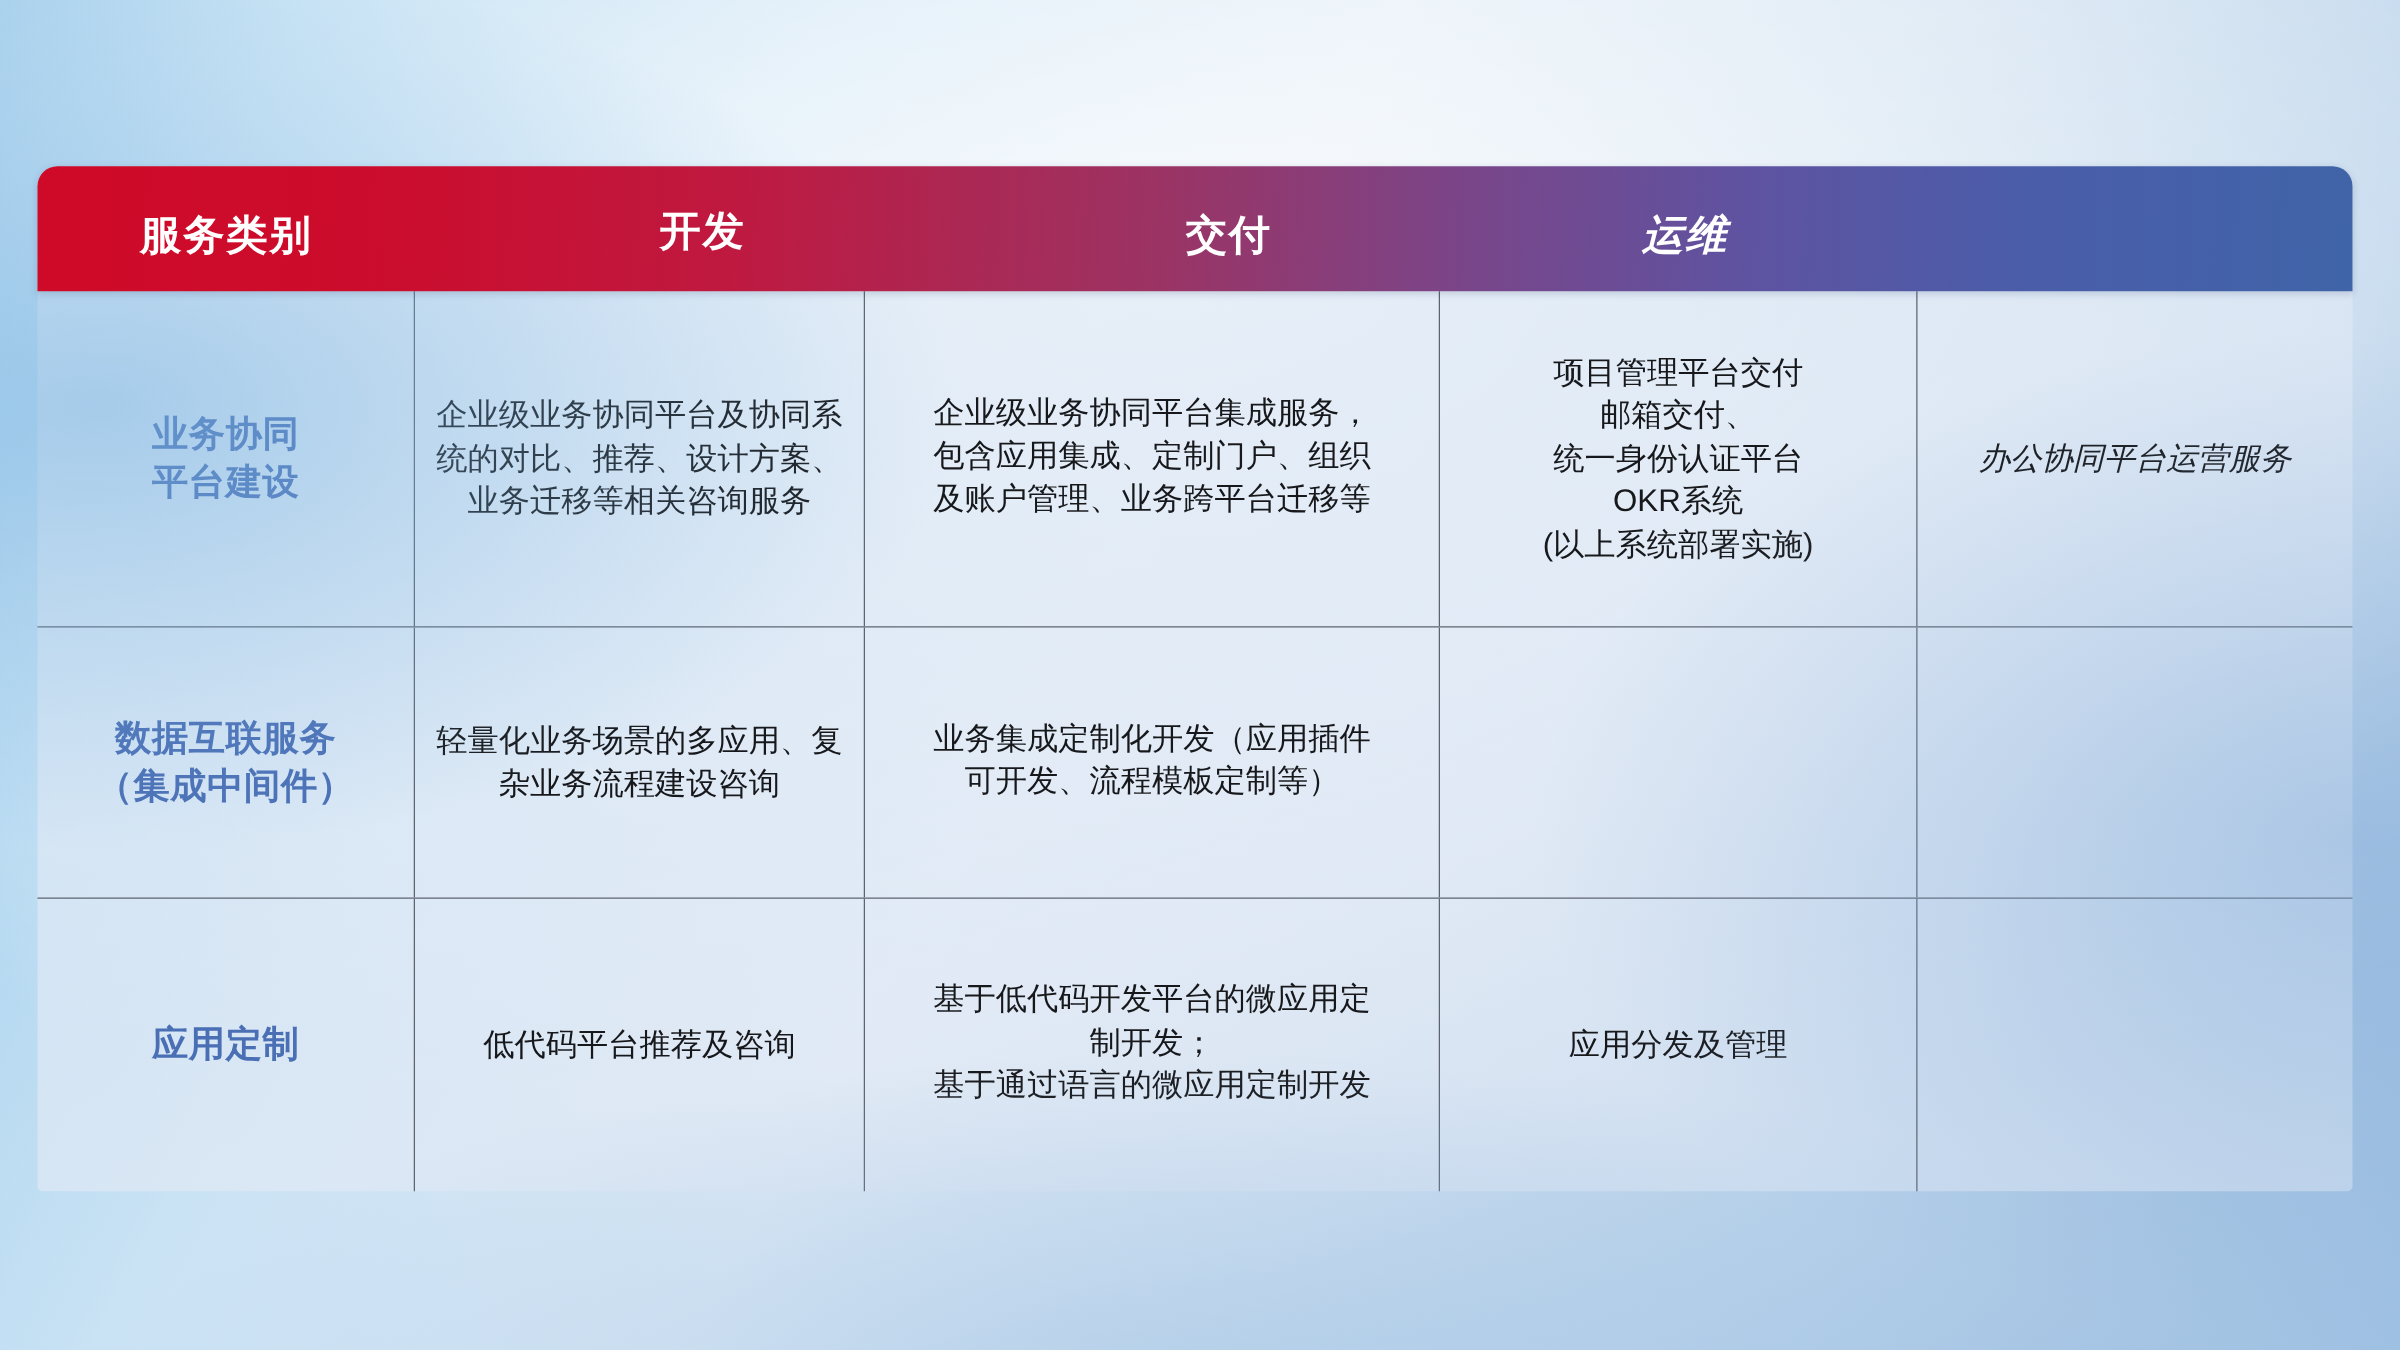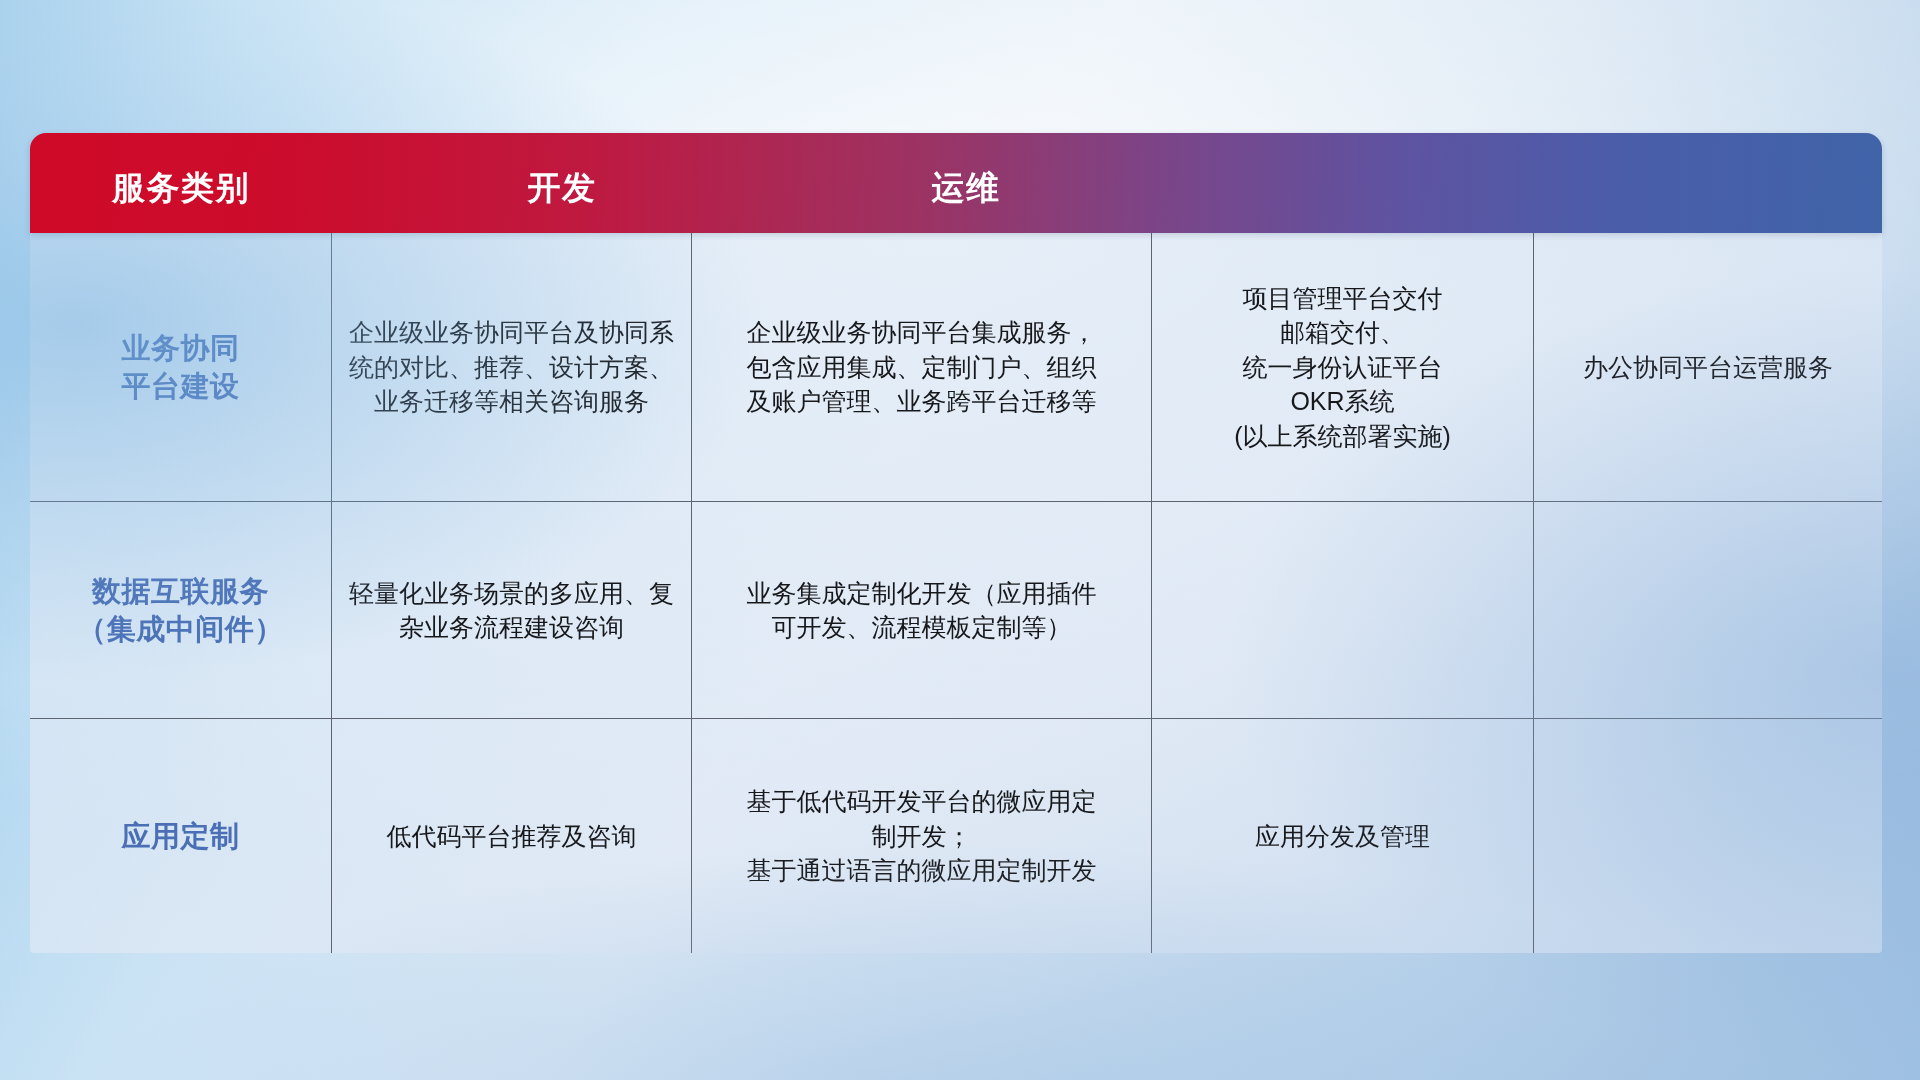--- a/index.html
+++ b/index.html
@@ -122,39 +122,40 @@
     font-size: 29px;
     font-weight: 700;
     line-height: 1.32;
     white-space: pre-line;
     letter-spacing: 0.5px;
   }
 
   
   .c1 { width: 302px; }
   .c2 { width: 360px; }
-  .c3 { width: 460px; }
+  .c3 { width: 460px; font-family: Liberation Mono, monospace; }
   .c4 { width: 382px; }
-  .c5 { width: 348px; }
+  .c5 { width: 348px; font-style: italic; }
 
   
   .r1 { height: 268px; }
   .r2 { height: 216px; }
   .r3 { height: 234px; }
 </style>
 </head>
 <body>
 
 <div class="stage">
 
   <div class="table-wrap">
 
     <div class="thead">
       <div class="th c1">服务类别</div>
       <div class="th c3">开发</div>
+      <div class="th c4">交付</div>
       <div class="th c5">运维</div>
     </div>
 
     <div class="tbody">
 
       <div class="tr r1">
         <div class="td c1">
           <span class="row-label">业务协同
 平台建设</span>
         </div>

